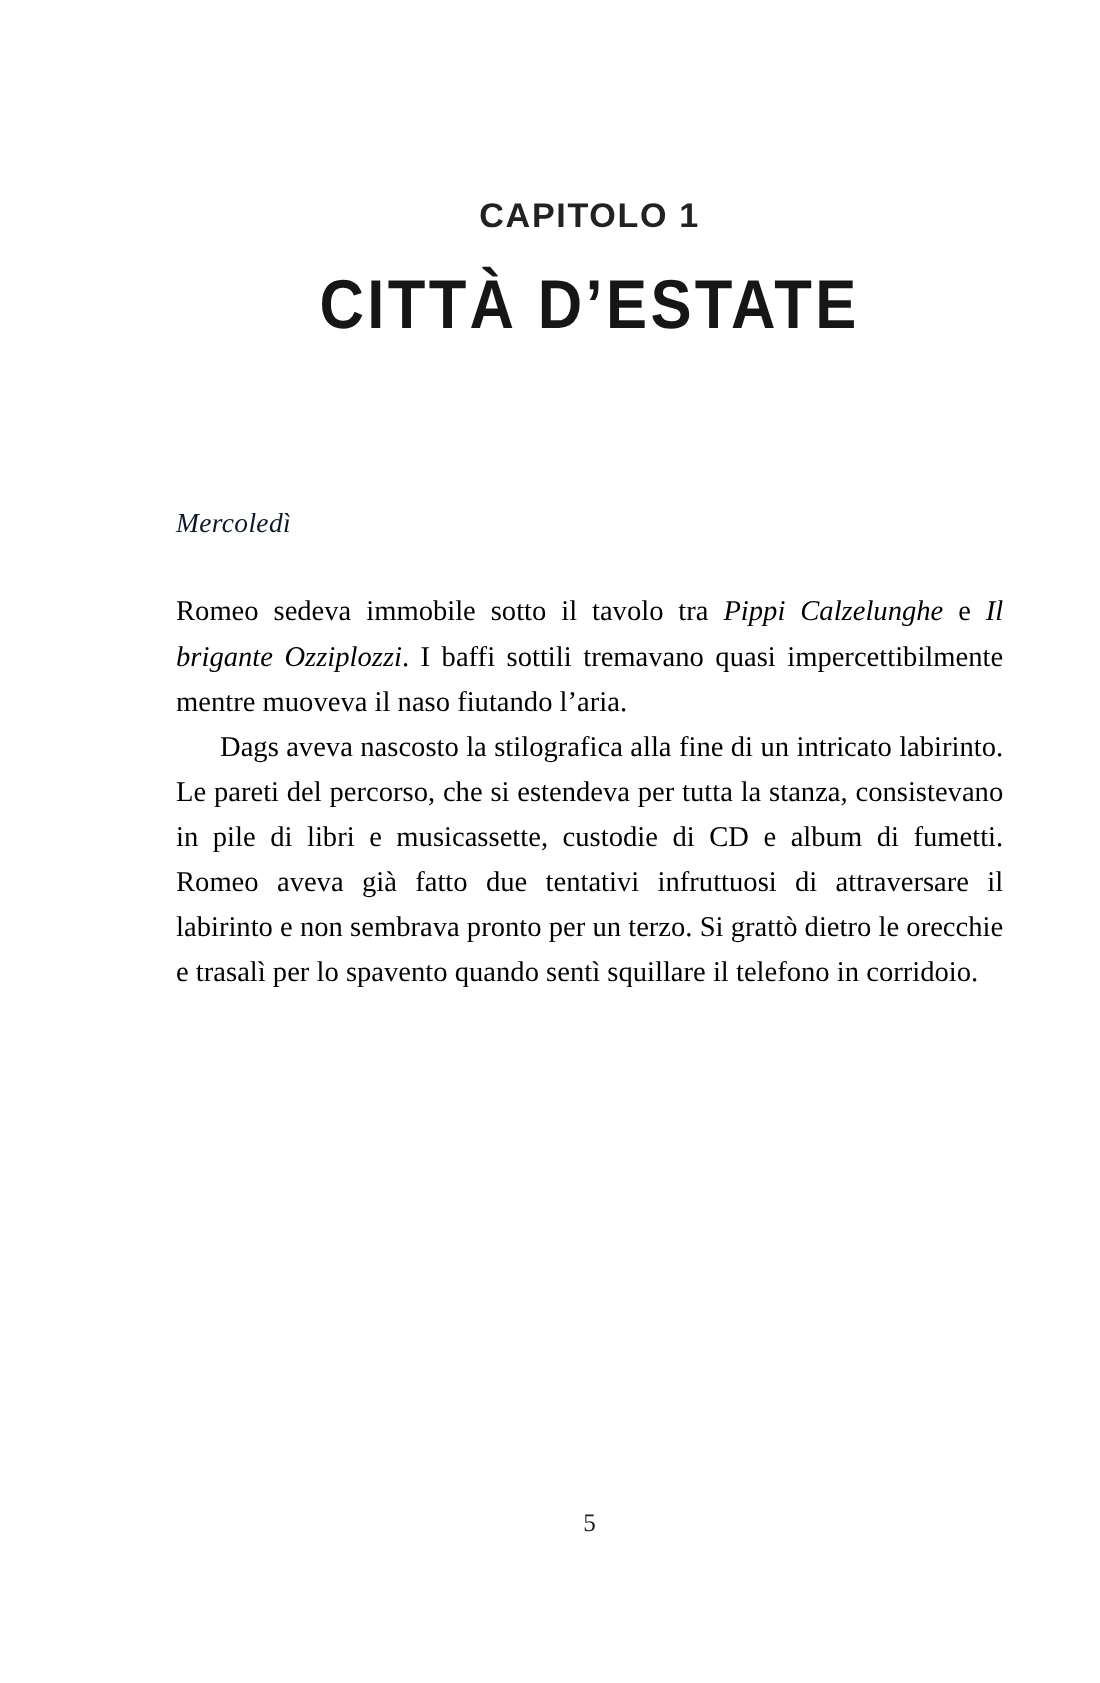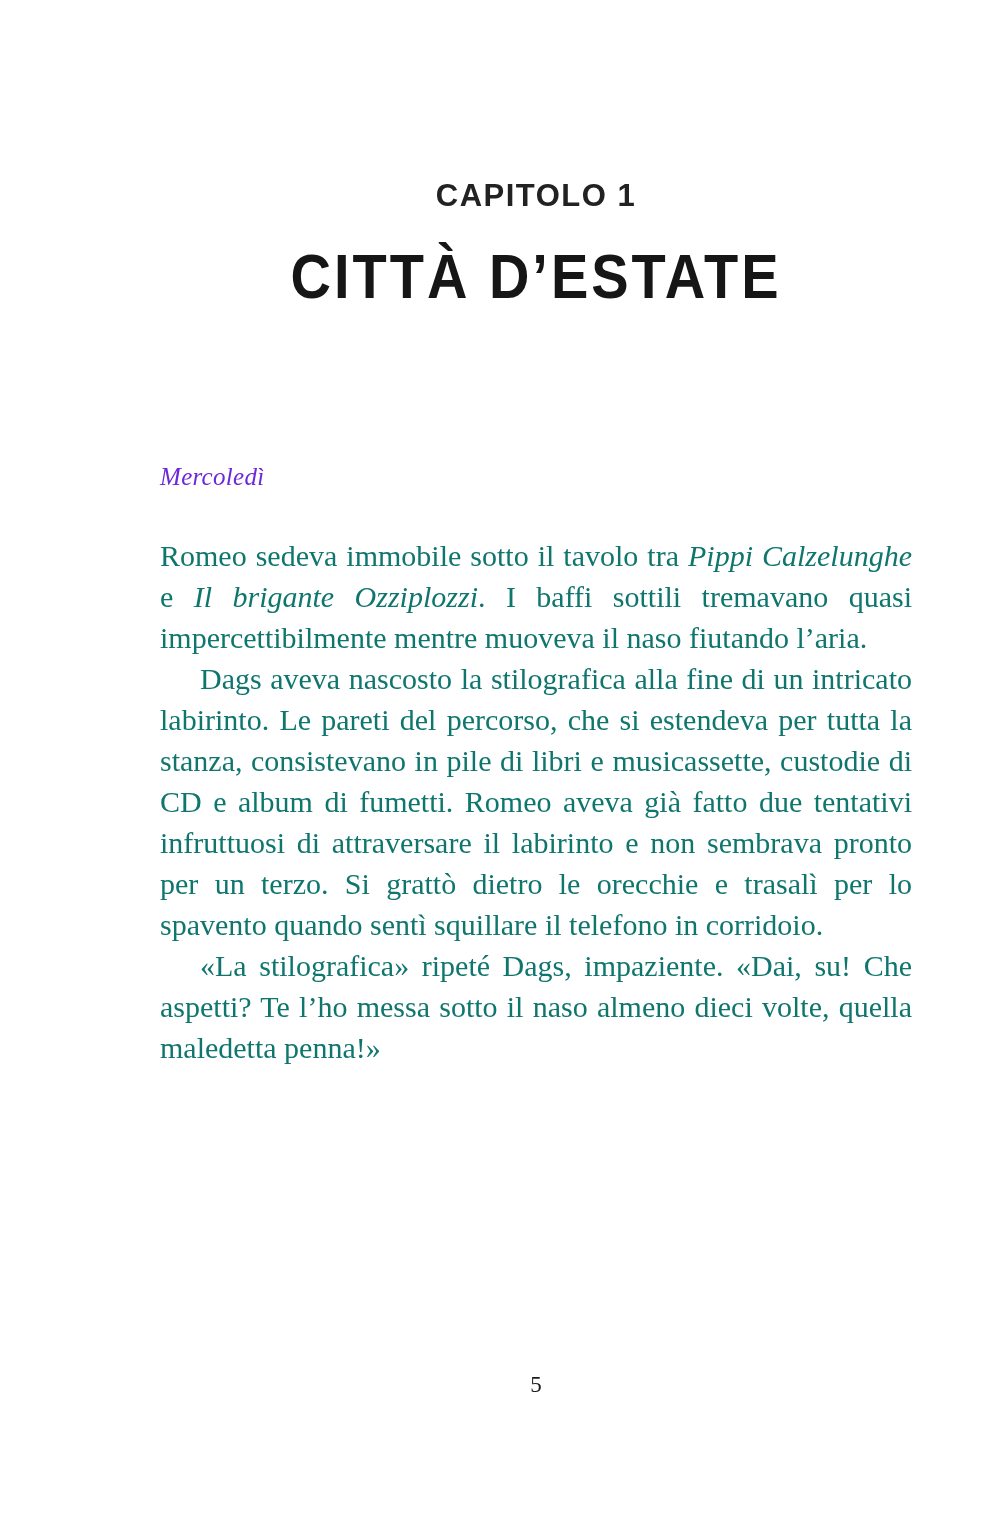--- a/index.html
+++ b/index.html
@@ -37,29 +37,29 @@
     letter-spacing: 3px;
     color: #161616;
     margin: 0 0 0 0;
     transform: scaleY(1.12);
     transform-origin: top center;
     text-transform: uppercase;
   }
   .day-heading {
     font-style: italic;
     font-size: 25px;
-    color: #6d28d9;
+    color: #0f172a;
     margin: 158px 0 44px 0;
     letter-spacing: 0.3px;
   }
   .body-text {
-    font-size: 30px;
+    font-size: 26px;
     line-height: 41px;
     text-align: justify;
-    color: #0f766e;
+    color: #000000;
   }
   .body-text p {
     margin: 0;
   }
   .body-text p.indent {
     text-indent: 40px;
   }
   .body-text em {
     font-style: italic;
   }
@@ -74,16 +74,15 @@
 </head>
 <body>
 
 <div class="page">
   <h2 class="chapter-label">CAPITOLO 1</h2>
   <h1 class="chapter-title">CITTÀ D’ESTATE</h1>
   <div class="day-heading">Mercoledì</div>
   <div class="body-text">
       <p><span>Romeo sedeva immobile sotto il tavolo tra </span><em>Pippi Calzelunghe</em><span> e </span><em>Il brigante Ozziplozzi</em><span>. I baffi sottili tremavano quasi impercettibilmente mentre muoveva il naso fiutando l’aria.</span></p>
       <p class="indent"><span>Dags aveva nascosto la stilografica alla fine di un intricato labirinto. Le pareti del percorso, che si estendeva per tutta la stanza, consistevano in pile di libri e musicassette, custodie di CD e album di fumetti. Romeo aveva già fatto due tentativi infruttuosi di attraversare il labirinto e non sembrava pronto per un terzo. Si grattò dietro le orecchie e trasalì per lo spavento quando sentì squillare il telefono in corridoio.</span></p>
-      <p class="indent"><span>«La stilografica» ripeté Dags, impaziente. «Dai, su! Che aspetti? Te l’ho messa sotto il naso almeno dieci volte, quella maledetta penna!»</span></p>
     </div>
   <div class="page-number">5</div>
 </div>
 
 </body></html>

